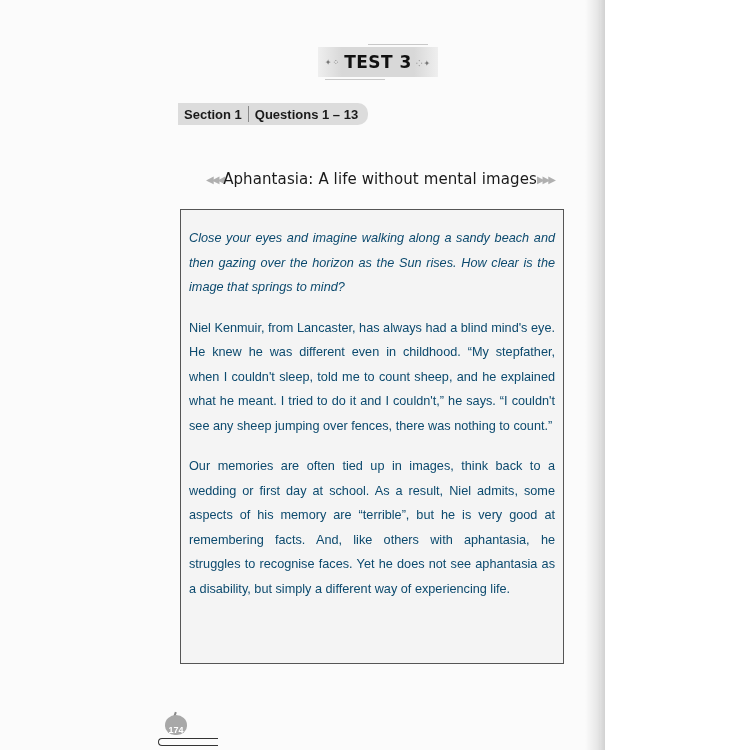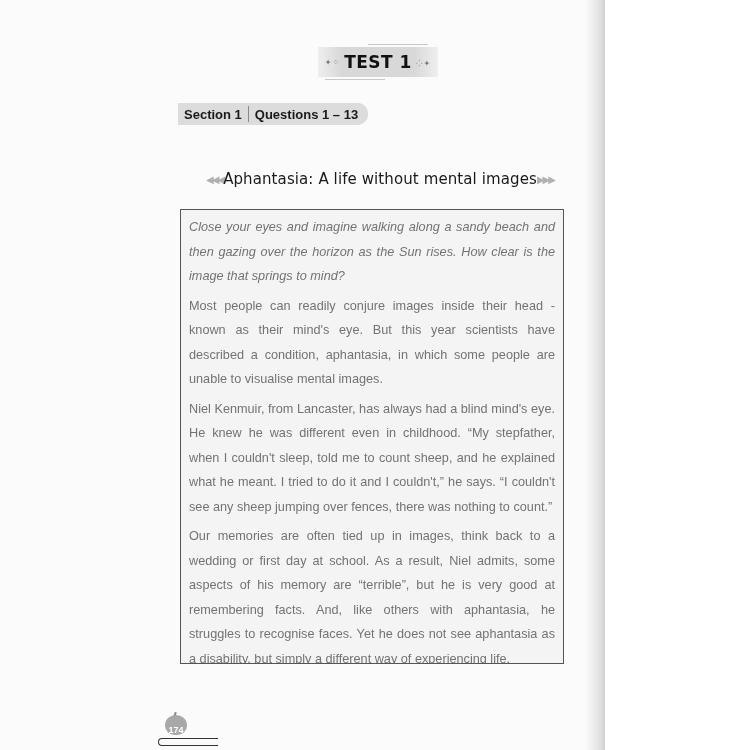--- a/index.html
+++ b/index.html
@@ -53,21 +53,21 @@
       font-size: 15px; color: #1a1a1a; margin: 0 0;
       font-family: "DejaVu Sans", sans-serif; letter-spacing: 0.1px;
     }
     .arrow-deco { color: #b0b0b0; font-size: 10px; letter-spacing: -2px; }
     .passage-box {
       position: absolute; left: 180px; top: 209px; width: 384px; height: 455px;
       border: 1px solid #555; background: #f4f4f4; overflow: hidden;
       padding: 0 8px; box-sizing: border-box;
     }
     .para {
-      font-size: 12.7px; line-height: 24.5px; text-align: justify; margin: 5px 0 2px 0; color: #737373;
+      font-size: 12.7px; line-height: 24.5px; text-align: justify; margin: 16px 0 2px 0; color: #0c4a6e;
     }
     .para.italic { font-style: italic; }
     .page-number-wrap {
       position: absolute; left: 158px; top: 712px; width: 60px; height: 38px;
     }
     .apple {
       position: absolute; left: 7px; top: 3px; width: 22px; height: 20px;
       background: #a8a8a8; border-radius: 50% 50% 45% 45%;
       color: #fff; font-weight: bold; font-size: 9px; display: flex; align-items: flex-end; justify-content: center;
     }
@@ -81,41 +81,40 @@
   </style>
 </head>
 <body>
 
 <div class="page">
   <div class="spine-shadow"></div>
 
   <div class="banner-line" style="left:368px; top:44px; width:60px;"></div>
   <div class="test-banner">
     <span class="deco">✦⁘</span>
-    <span class="test-title">TEST 1</span>
+    <span class="test-title">TEST 3</span>
     <span class="deco">⁘✦</span>
   </div>
   <div class="banner-line" style="left:325px; top:79px; width:60px;"></div>
 
   <div class="section-pill">
     <span>Section 1</span>
     <span class="sep"></span>
     <span>Questions 1 – 13</span>
   </div>
 
 
   <div class="article-title-row">
     <span class="arrow-deco">◀◀◀</span>
     <span class="article-title">Aphantasia: A life without mental images</span>
     <span class="arrow-deco">▶▶▶</span>
   </div>
 
   <div class="passage-box">
     <p class="para italic">Close your eyes and imagine walking along a sandy beach and then gazing over the horizon as the Sun rises. How clear is the image that springs to mind?</p>
-    <p class="para">Most people can readily conjure images inside their head - known as their mind's eye. But this year scientists have described a condition, aphantasia, in which some people are unable to visualise mental images.</p>
     <p class="para">Niel Kenmuir, from Lancaster, has always had a blind mind's eye. He knew he was different even in childhood. “My stepfather, when I couldn't sleep, told me to count sheep, and he explained what he meant. I tried to do it and I couldn't,” he says. “I couldn't see any sheep jumping over fences, there was nothing to count.”</p>
     <p class="para">Our memories are often tied up in images, think back to a wedding or first day at school. As a result, Niel admits, some aspects of his memory are “terrible”, but he is very good at remembering facts. And, like others with aphantasia, he struggles to recognise faces. Yet he does not see aphantasia as a disability, but simply a different way of experiencing life.</p>
 
   </div>
 
   <div class="page-number-wrap">
     <div class="apple-stem"></div>
     <div class="apple">
       <span>174</span>
     </div>

